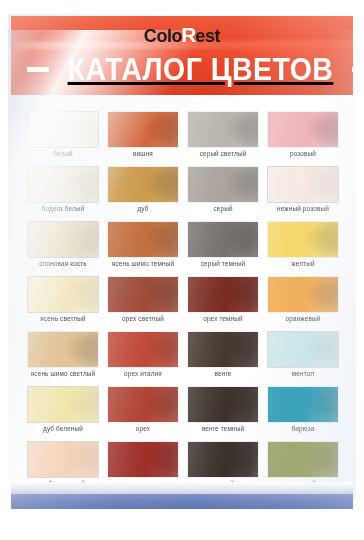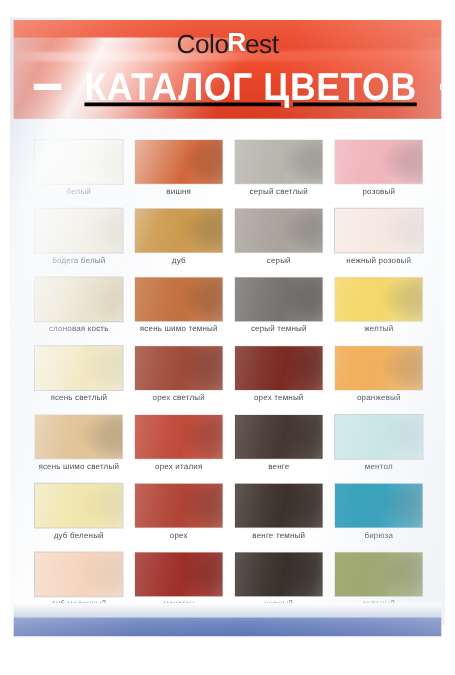--- a/index.html
+++ b/index.html
@@ -119,22 +119,22 @@
     position: absolute;
     width: 100%;
     top: 9px;
     text-align: center;
     line-height: 1;
     white-space: nowrap;
     z-index: 3;
   }
   .logo-seg {
     font-family: "Liberation Sans", sans-serif;
-    font-weight: normal;
-    font-size: 21px;
+    font-weight: bold;
+    font-size: 18px;
     letter-spacing: -0.4px;
     color: #1b1b1b;
     vertical-align: middle;
   }
   .logo-r {
     display: inline-block;
     font-family: "Liberation Sans", sans-serif;
     font-weight: bold;
     font-size: 21px;
     color: #ffffff;

